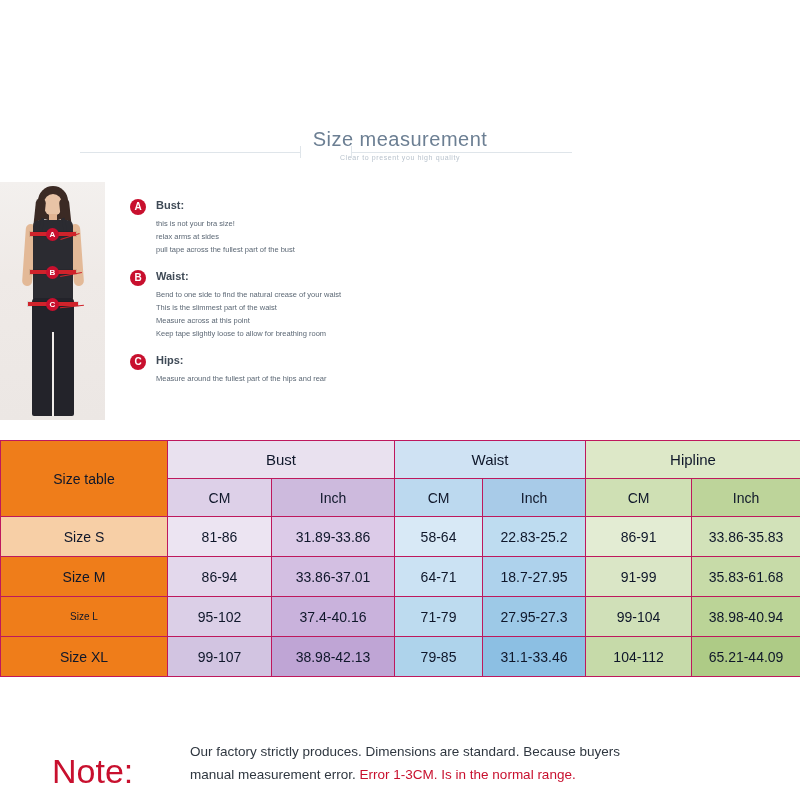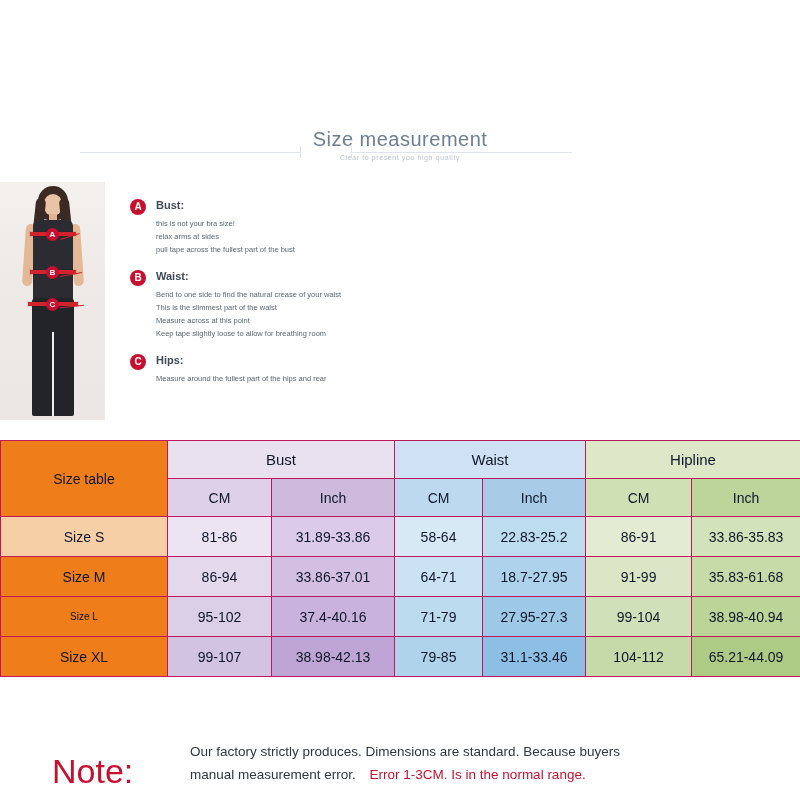--- a/index.html
+++ b/index.html
@@ -179,21 +179,21 @@
     background:#ffffff;
   }
   .note-label {
     position:absolute; left:52px; top:12px;
     font-size:34px; color:#c8102e;margin-top:12px;
   }
   .note-text {
     position:absolute; left:190px; top:12px; width:586px;
     font-size:13.5px; color:#2f3740; line-height:23px; text-align:left;
   }
-  .note-red { color:#c8102e;margin-left:10px; }
+  .note-red { color:#c8102e; }
 </style>
 </head>
 <body>
 
 <div class="page">
 
   <div class="top">
 
     <div class="ruleline left"></div>
     <div class="ruleline right"></div>

